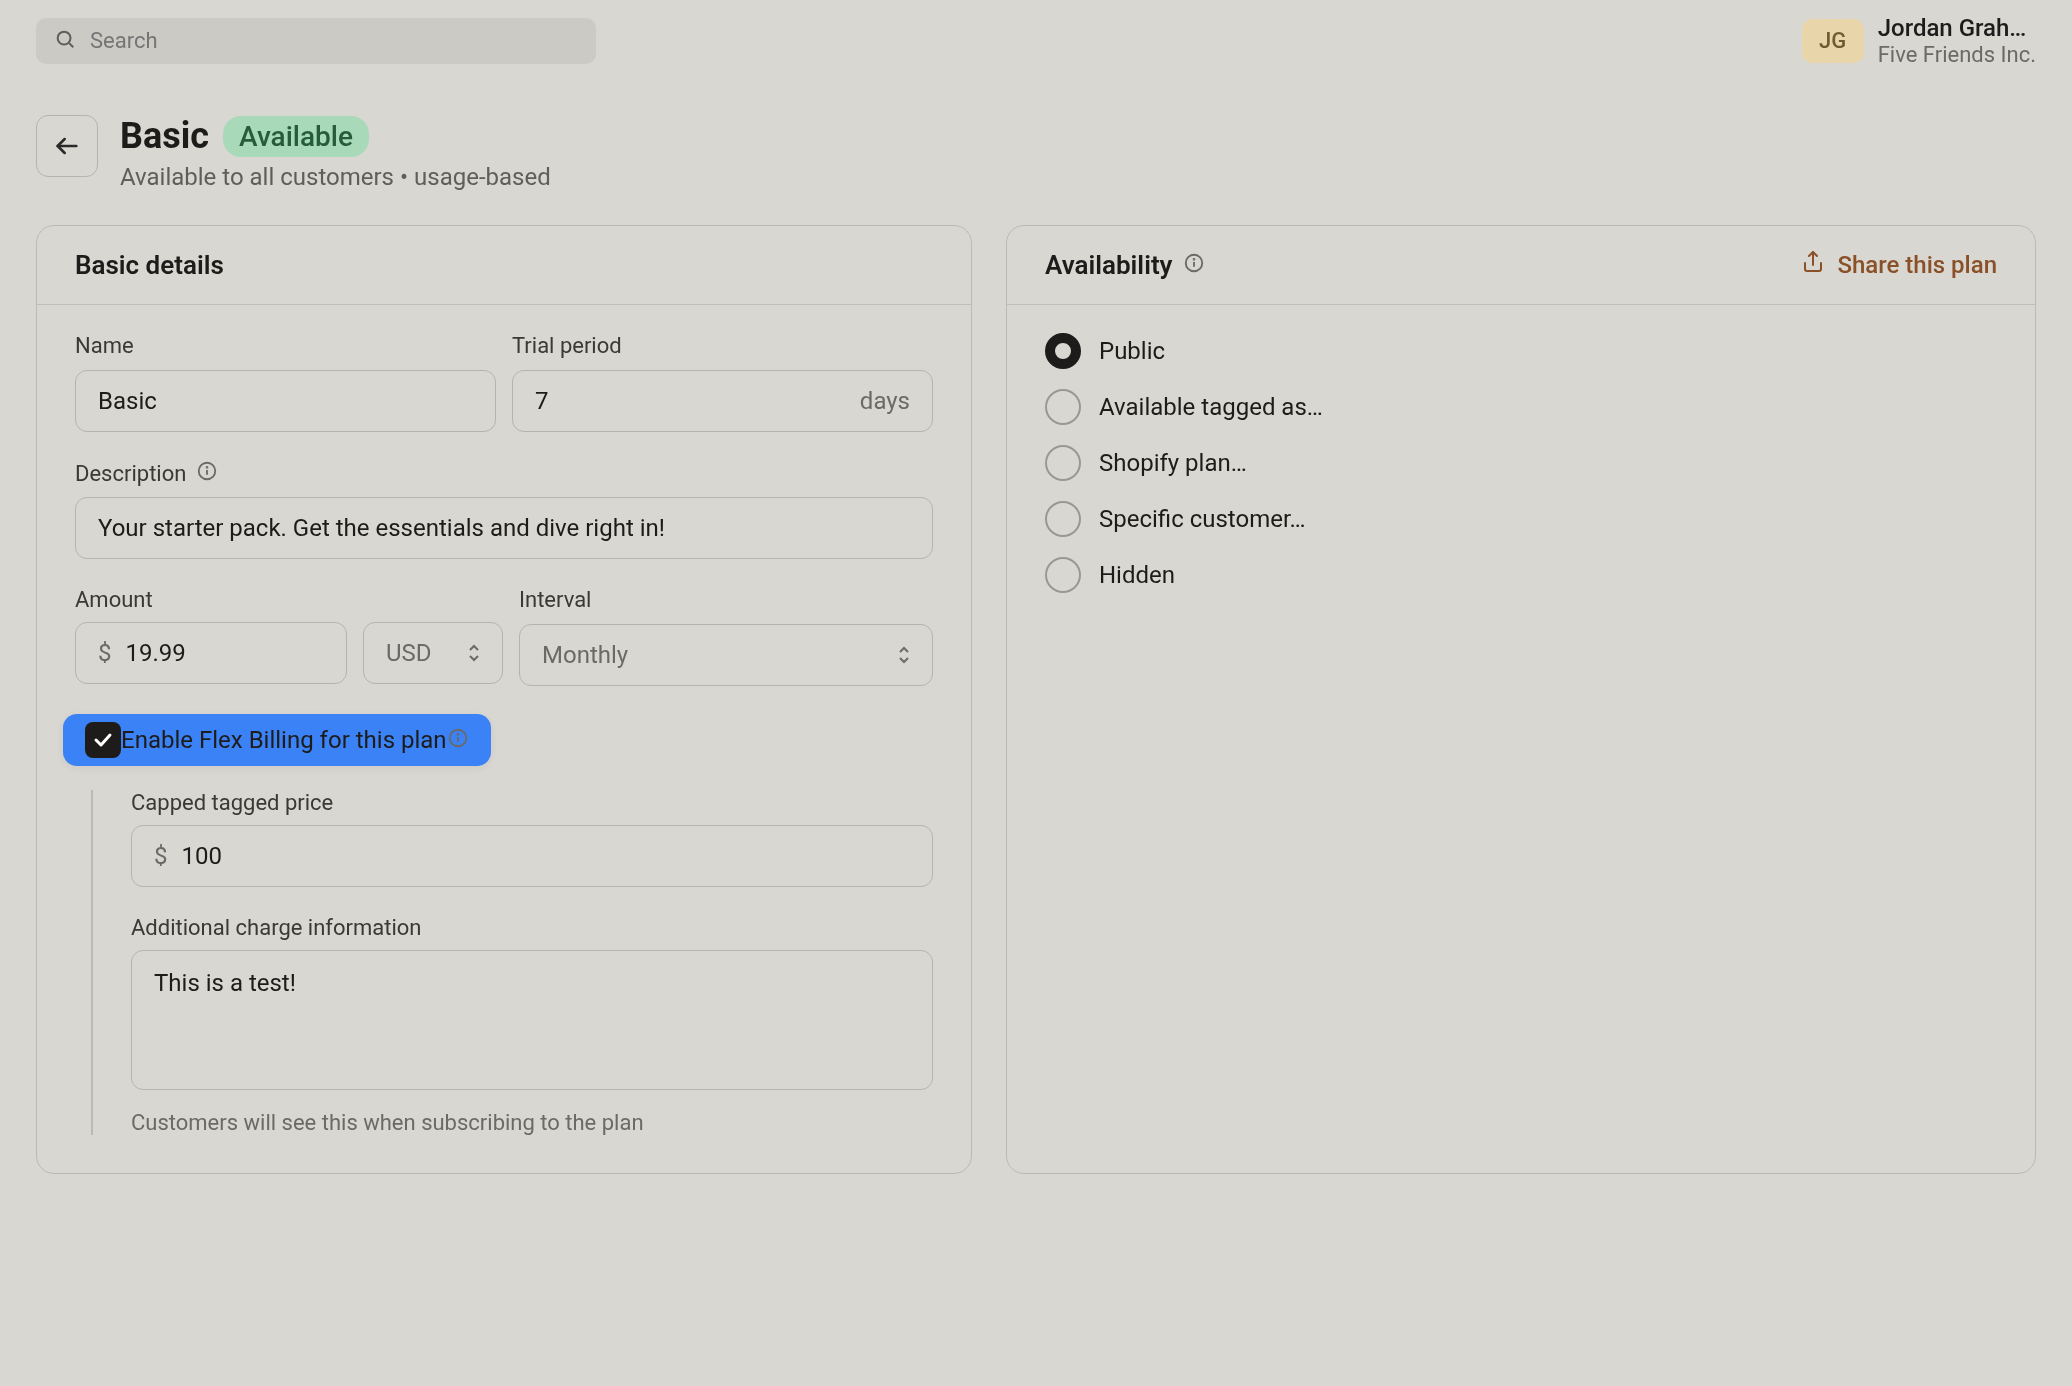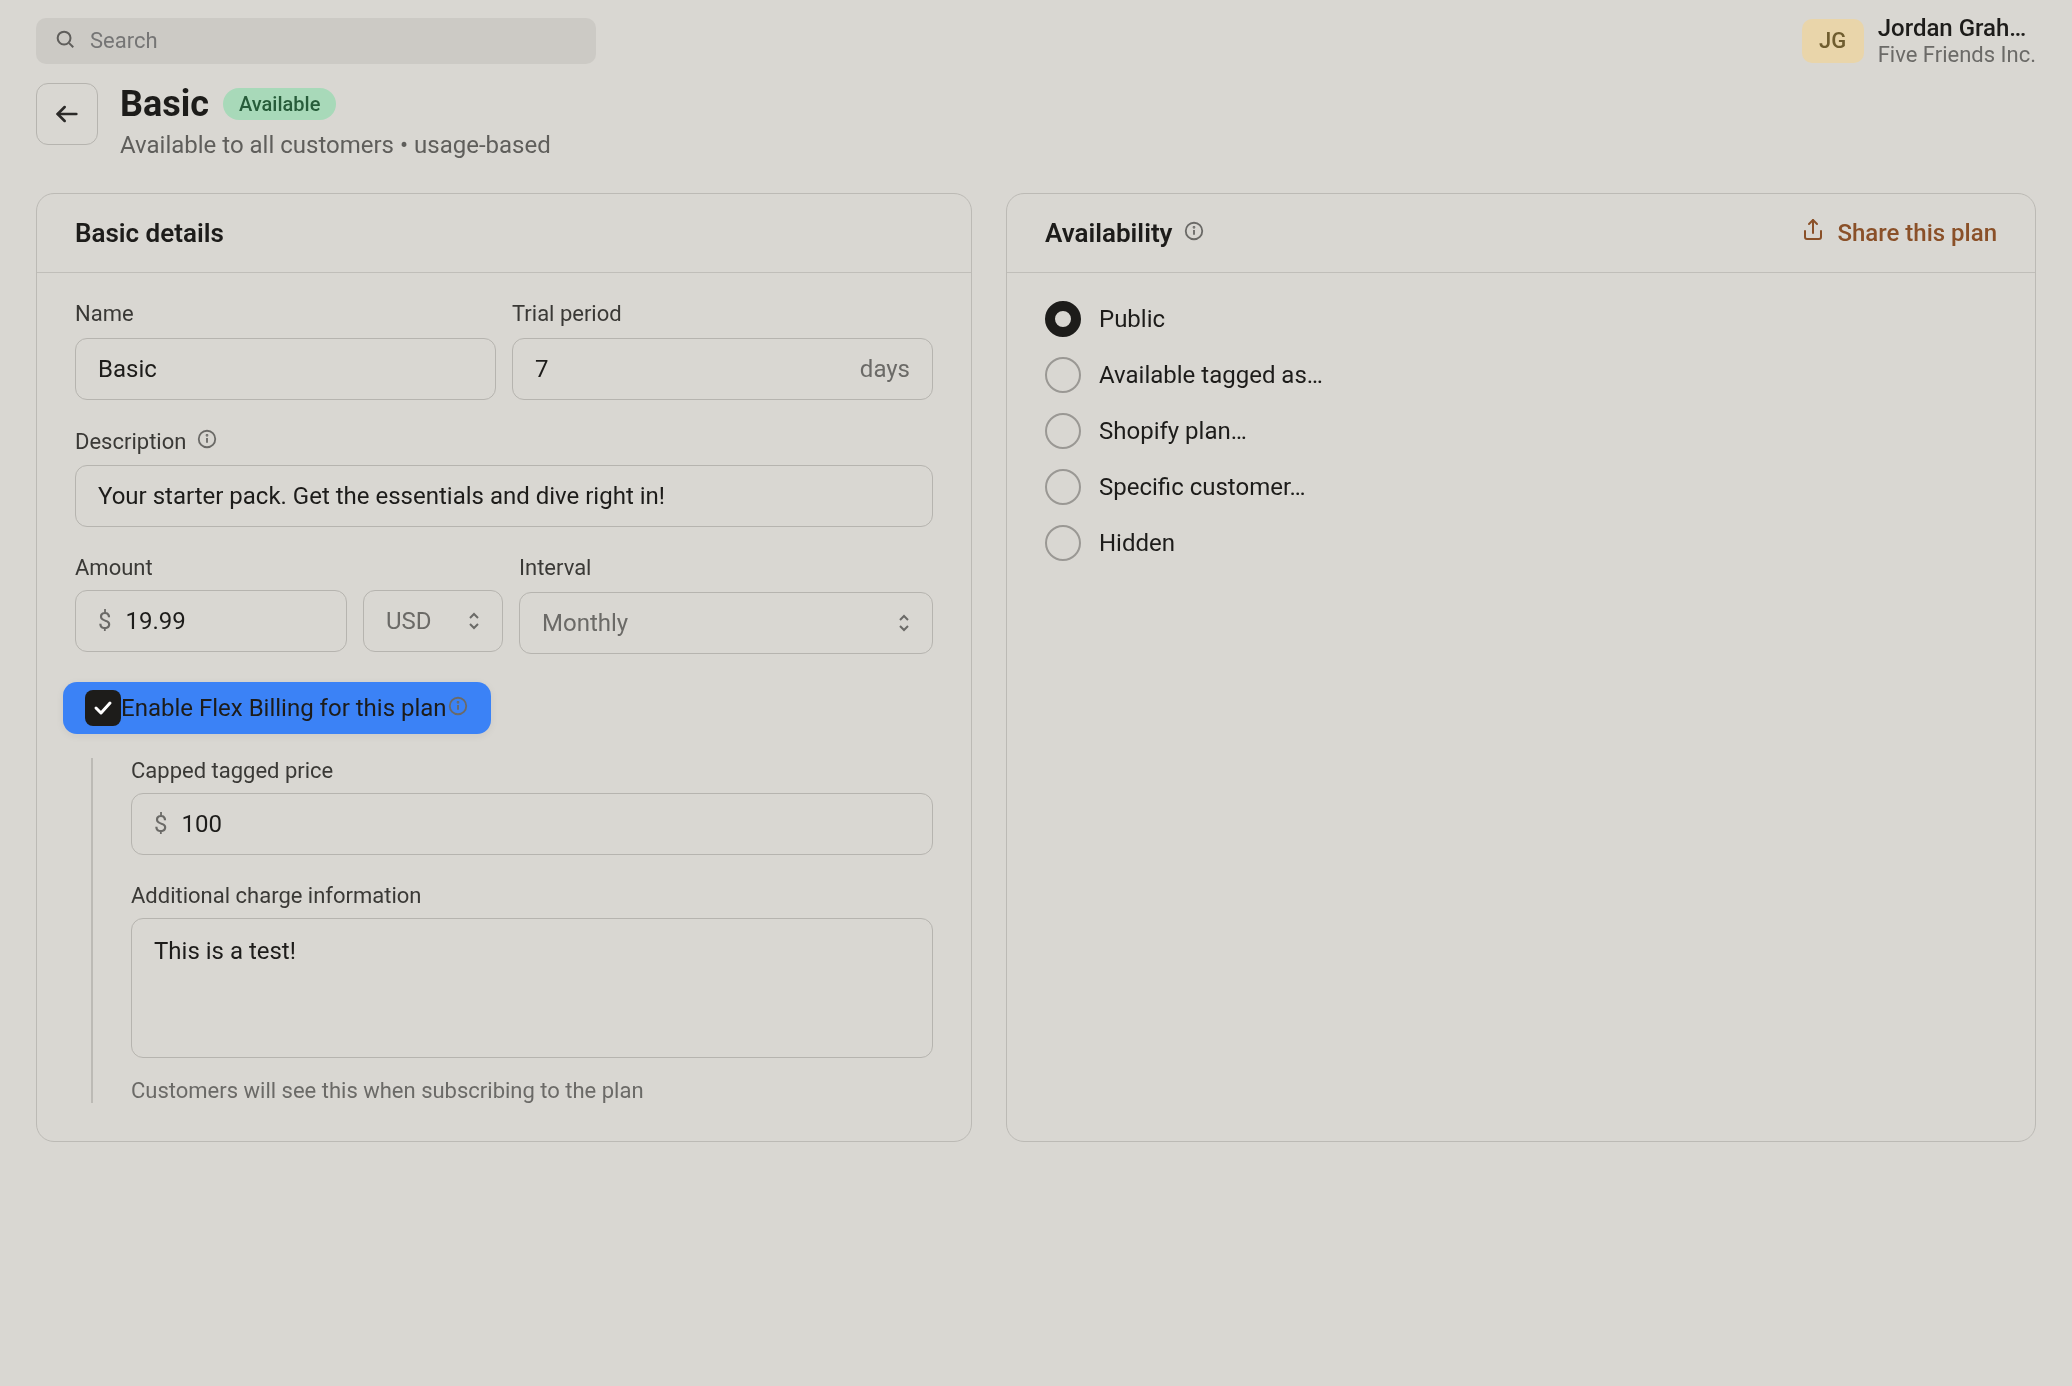--- a/index.html
+++ b/index.html
@@ -13,21 +13,21 @@
       min-height: 100vh;
       position: relative;
     }
     .page {
       padding: 14px 36px 40px 36px;
     }
     .topbar {
       display: flex;
       justify-content: space-between;
       align-items: center;
-      margin-bottom: 16px;
+      margin-bottom: 48px;
     }
     .search-wrap {
       display: flex;
       align-items: center;
       background: #cccac5;
       border-radius: 10px;
       padding: 10px 18px;
       width: 560px;
       gap: 14px;
     }
@@ -110,21 +110,21 @@
     .page-title {
       font-size: 36px;
       font-weight: 700;
       color: #1d1c1a;
     }
     .status-badge {
       background: #a8d9b9;
       color: #275c3a;
       padding: 4px 16px;
       border-radius: 18px;
-      font-size: 20px;
+      font-size: 28px;
       font-weight: 500;
     }
     .subtitle {
       font-size: 24px;
       color: #5f5e5b;
     }
     .columns {
       display: flex;
       gap: 34px;
     }

